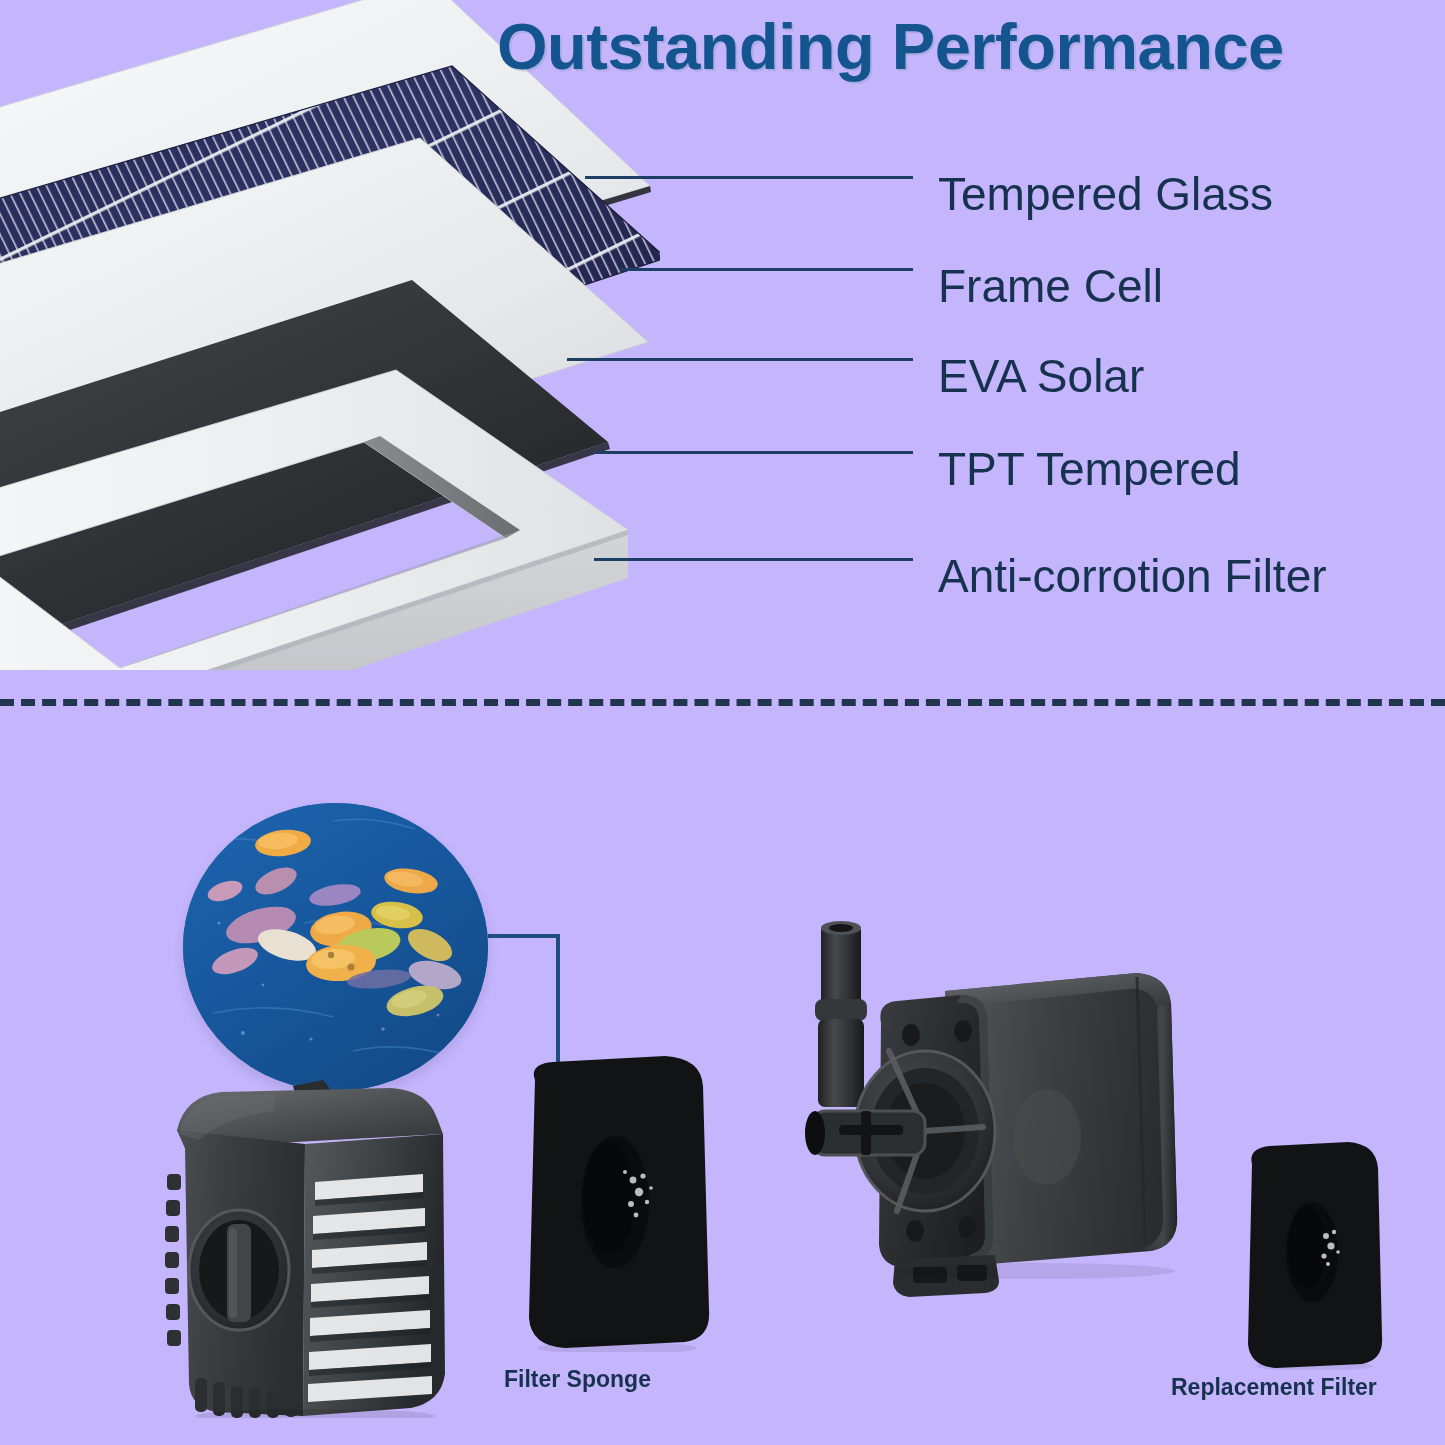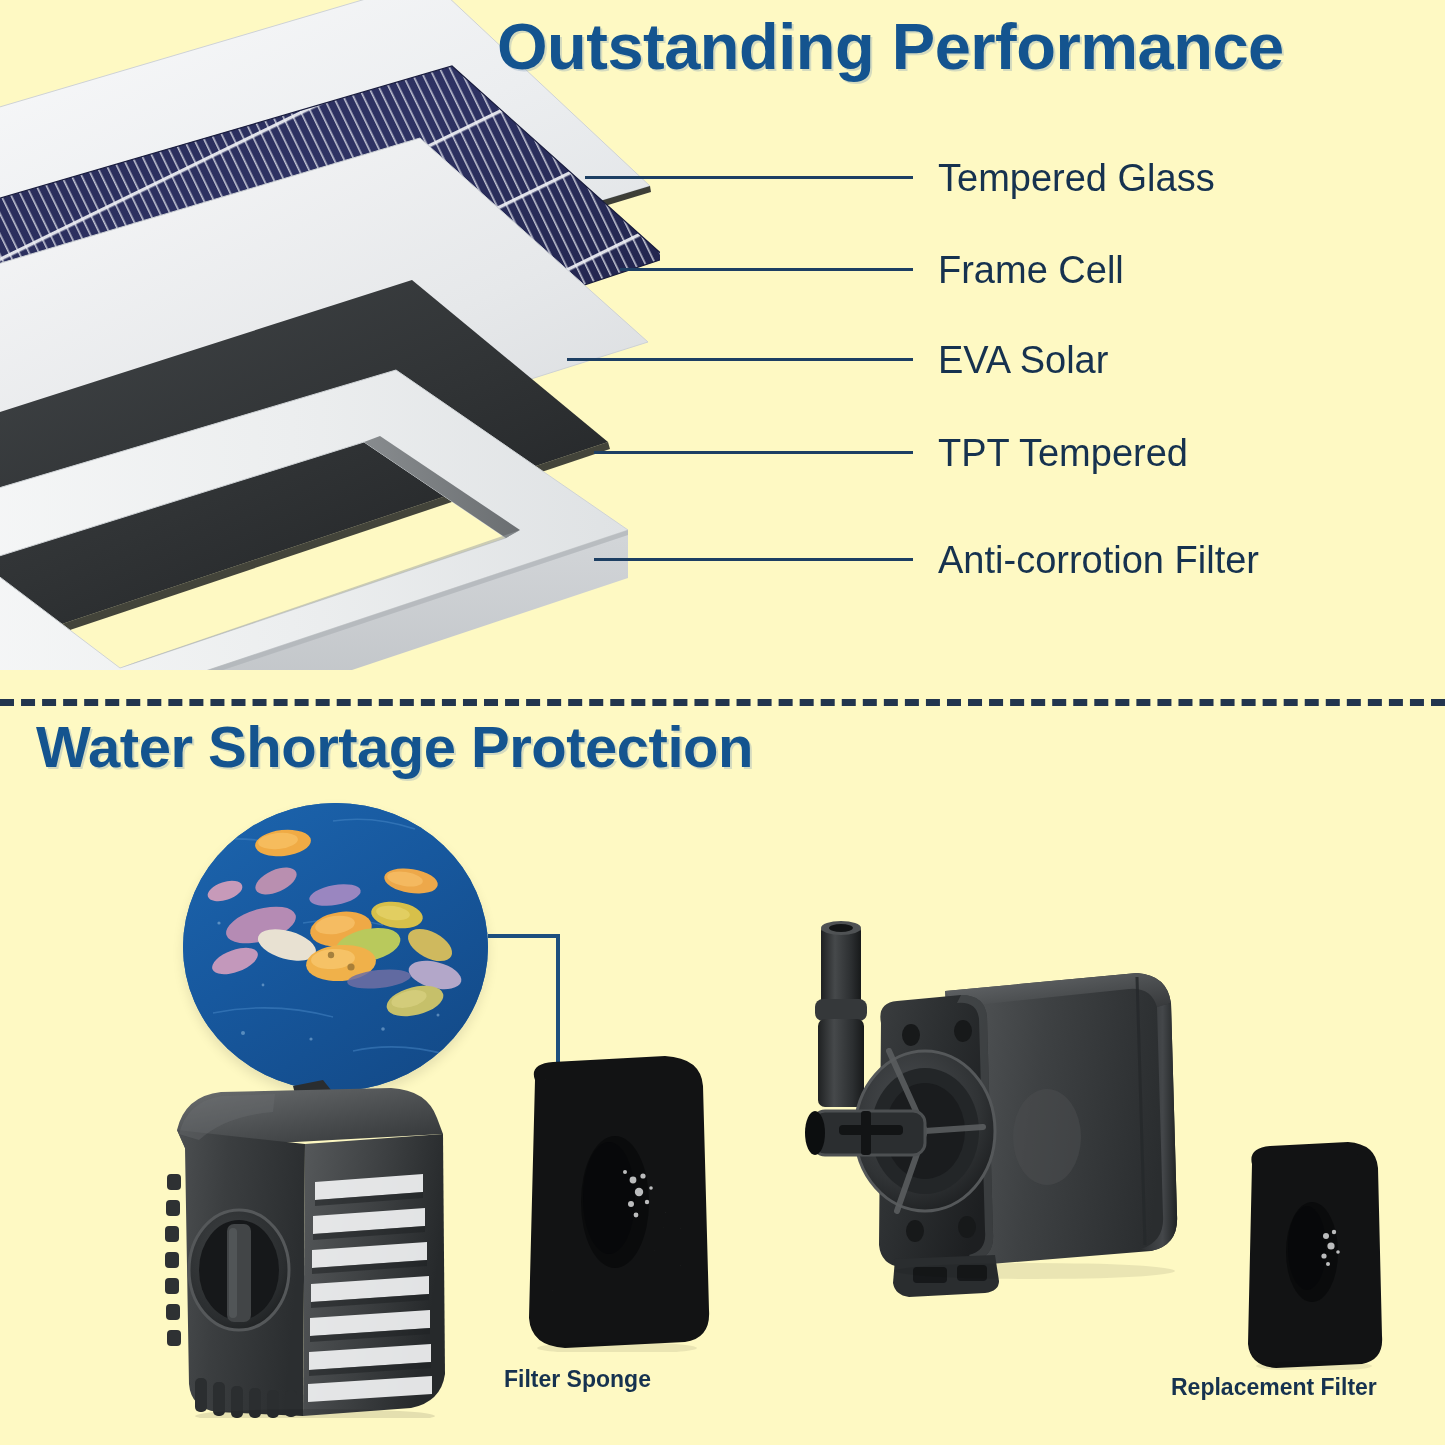--- a/index.html
+++ b/index.html
@@ -5,21 +5,21 @@
 <style>
   html,body{margin:0;padding:0;background:#ffffff;}
   body{
     font-family:"Liberation Sans","DejaVu Sans",sans-serif;
     -webkit-font-smoothing:antialiased;
   }
   #page{
     position:relative;
     width:1445px;
     height:1445px;
-    background:#fef9c3;
+    background:#c4b5fd;
     overflow:hidden;
   }
 
   
   #section-top{position:absolute;left:0;top:0;width:1445px;height:700px;}
 
   .hdr{
     position:absolute;
     font-weight:bold;
     letter-spacing:-0.5px;
@@ -45,22 +45,22 @@
   
   .callout{position:absolute;height:40px;}
   .lead-line{
     position:absolute;
     height:3px;
     background:#1d3f63;
     top:18px;
   }
   .lead-label{
     position:absolute;
-    left:0; top:0;
-    font-size:38px;
+    left:0; top:16px;
+    font-size:46px;
     font-weight:300;
     color:#16324f;
     white-space:nowrap;
     line-height:40px;
   }
   #callout-0{left:585px; top:158px;}
   #callout-0 .lead-line{left:0;width:328px;}
   #callout-0 .lead-label{left:353px;}
 
   #callout-1{left:620px; top:250px;}
@@ -246,21 +246,20 @@
     <div class="callout" id="callout-4">
       <div class="lead-line"></div>
       <div class="lead-label">Anti-corrotion Filter</div>
     </div>
   </div>
 
   <div id="divider"></div>
 
   <div id="section-bottom">
 
-    <div class="hdr" id="title-water" style="top:18px;">Water Shortage Protection</div>
 
     <div id="water-circle">
       <svg width="305" height="288" viewBox="0 0 305 288" xmlns="http://www.w3.org/2000/svg">
         <defs>
           <linearGradient id="waterGrad" x1="0.1" y1="0" x2="0.8" y2="1">
             <stop offset="0%" stop-color="#1c64ad"></stop>
             <stop offset="45%" stop-color="#17589e"></stop>
             <stop offset="100%" stop-color="#134a88"></stop>
           </linearGradient>
         </defs>

